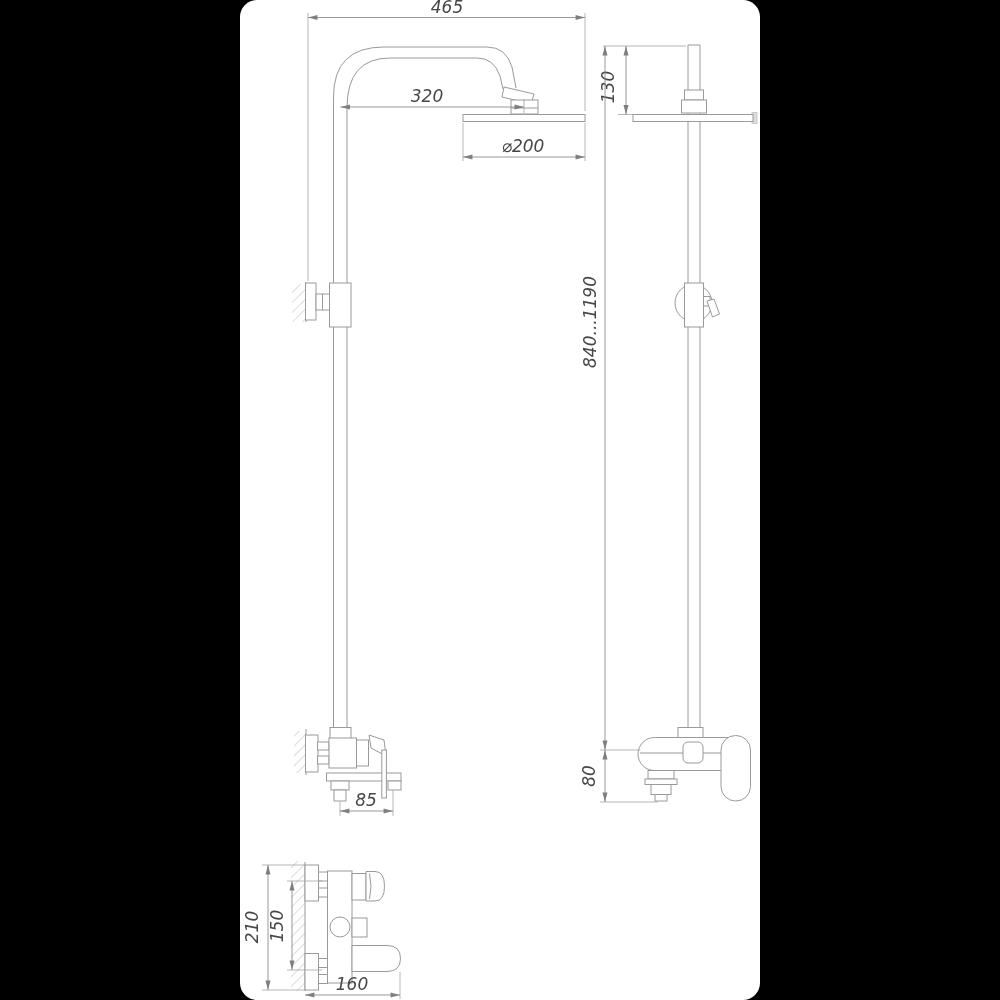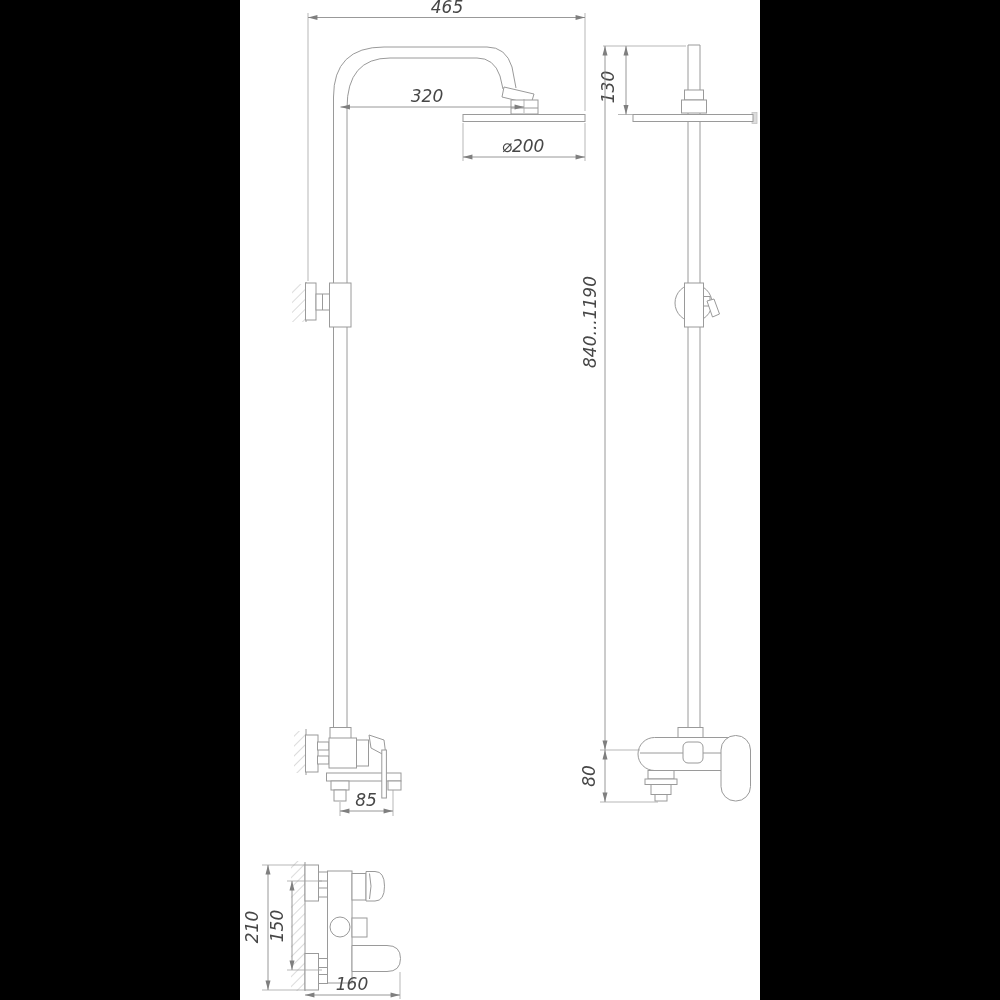--- a/index.html
+++ b/index.html
@@ -1,20 +1,20 @@
 <!DOCTYPE html>
 <html><head>
 <meta charset="utf-8">
 <style>
   html,body{margin:0;padding:0;}
   body{width:1000px;height:1000px;background:#000;position:relative;overflow:hidden;}
   .matte{position:absolute;top:0;height:1000px;background:#000;}
   #matte-left{left:0;width:240px;}
   #matte-right{left:760px;width:240px;}
-  .sheet{position:absolute;left:240px;top:0;width:520px;height:1000px;background:#fff;}
+  .sheet{position:absolute;left:240px;top:0;width:520px;height:1000px;background:#fff;border-radius:17px;}
   svg{display:block;}
   .ln{stroke:#9a9a9a;stroke-width:1;fill:none;}
   .fw{stroke:#9a9a9a;stroke-width:1;fill:#ffffff;}
   .dim{stroke:#8d8d8d;stroke-width:0.9;fill:none;}
   .ext{stroke:#a5a5a5;stroke-width:0.8;fill:none;}
   .txt{font-family:"DejaVu Sans","Liberation Sans",sans-serif;font-style:italic;
        font-size:17px;fill:#474747;}
 </style>
 </head>
 <body>

